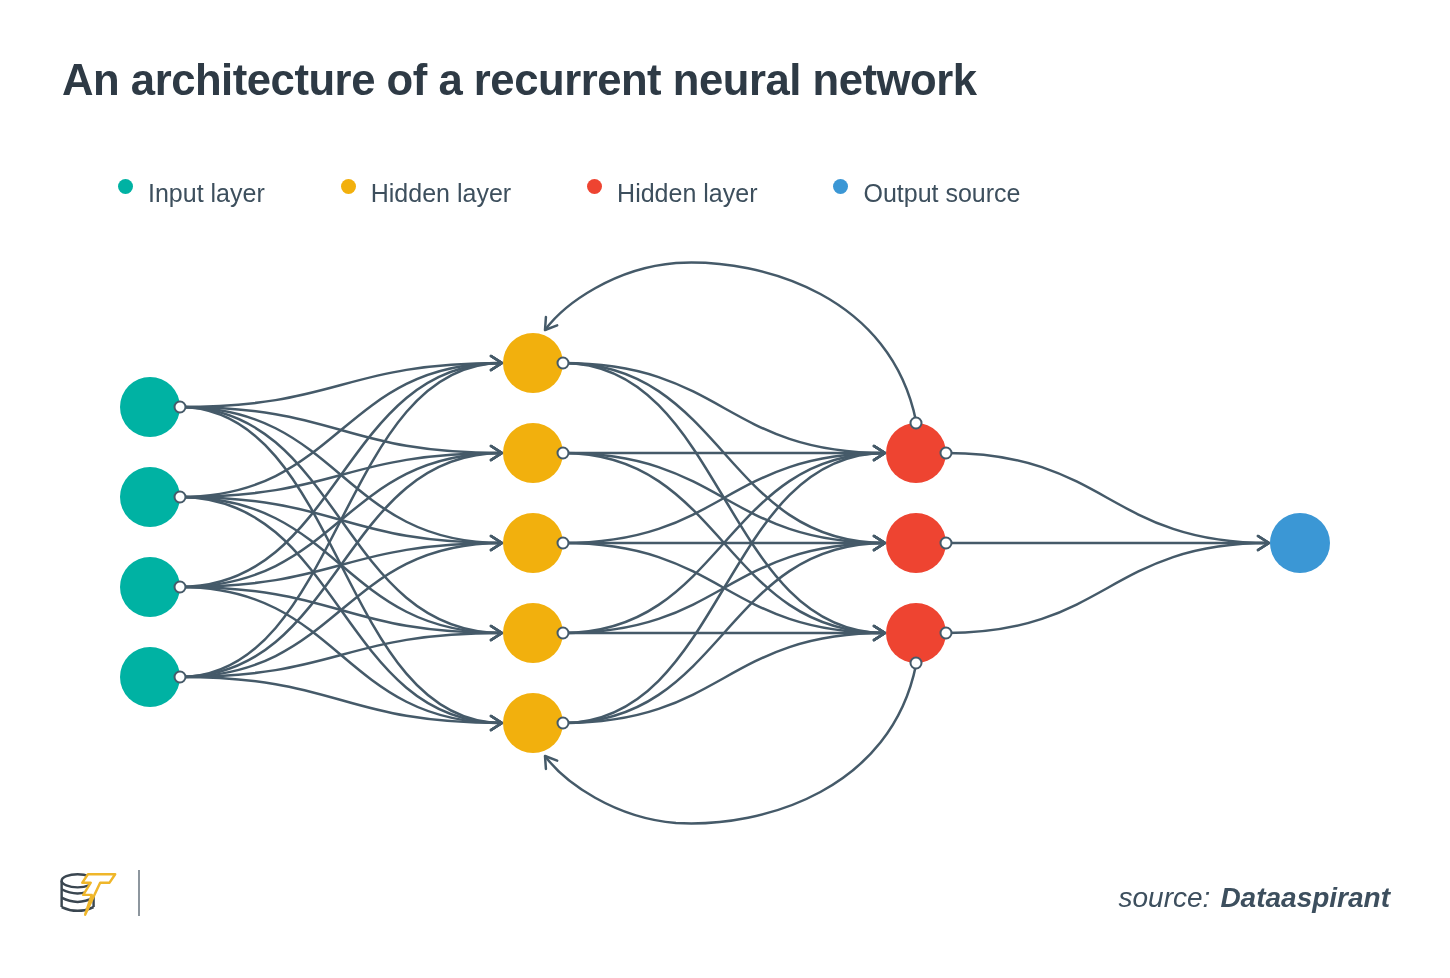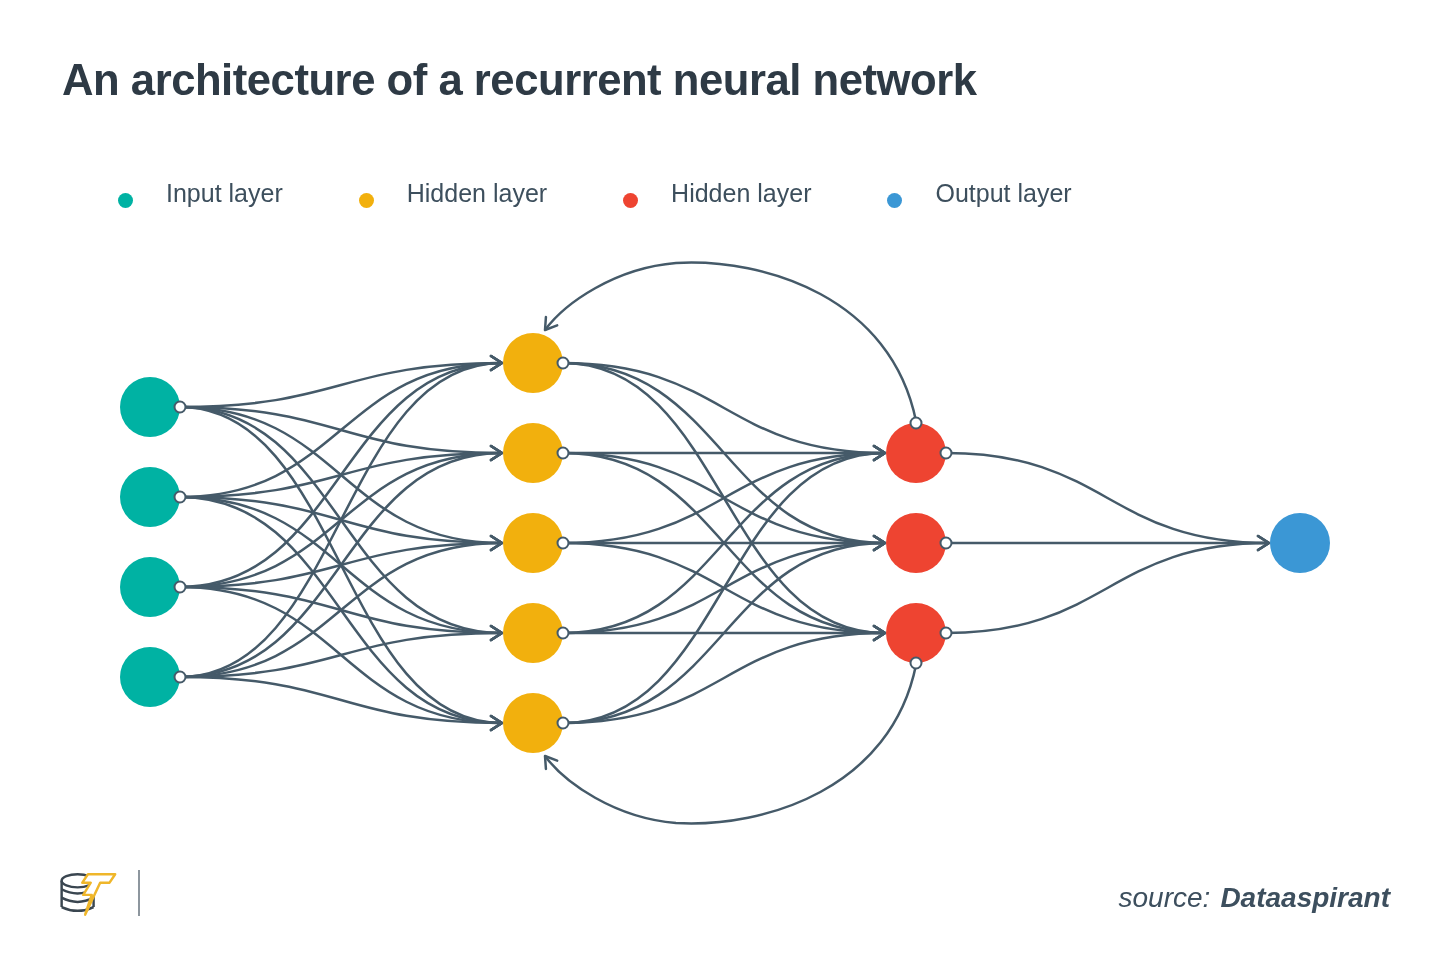--- a/index.html
+++ b/index.html
@@ -6,21 +6,21 @@
   body{
     width:1450px;height:978px;position:relative;background:#ffffff;
     font-family:"Liberation Sans", sans-serif;overflow:hidden;
   }
   .title{
     position:absolute;left:62px;top:54px;margin:0;
     font-size:45px;font-weight:700;color:#2e3a45;letter-spacing:-0.5px;
     transform:scaleX(.97);transform-origin:left center;white-space:nowrap;
   }
   .legend{position:absolute;left:118px;top:179px;display:flex;gap:76px;}
-  .legend-item{display:flex;align-items:flex-end;gap:33px;}
+  .legend-item{display:flex;align-items:flex-start;gap:15px;}
   .legend-dot{width:15px;height:15px;border-radius:50%;flex:0 0 auto;}
   .legend-label{font-size:25px;color:#3d4f5d;white-space:nowrap;}
   svg.net{position:absolute;left:0;top:0;}
   .footer-left{position:absolute;left:56px;top:864px;display:flex;align-items:center;gap:20px;}
   .footer-divider{width:2px;height:46px;background:#8d969e;}
   .footer-site{font-size:25px;color:#636e78;white-space:nowrap;}
   .footer-source{
     position:absolute;right:60px;top:882px;font-size:28px;font-style:italic;
     color:#3d4f5e;white-space:nowrap;text-align:center;
   }
@@ -39,21 +39,21 @@
     <div class="legend-item">
       <span class="legend-dot" style="background: rgb(242, 176, 13);"></span>
       <span class="legend-label">Hidden layer</span>
     </div>
     <div class="legend-item">
       <span class="legend-dot" style="background: rgb(238, 68, 49);"></span>
       <span class="legend-label">Hidden layer</span>
     </div>
     <div class="legend-item">
       <span class="legend-dot" style="background: rgb(59, 151, 213);"></span>
-      <span class="legend-label">Output layer</span>
+      <span class="legend-label">Output source</span>
     </div>
   </div>
 
 <svg class="net" width="1450" height="978" viewBox="0 0 1450 978">
     <defs>
       <marker id="arrow" viewBox="-14 -10 28 20" refX="0" refY="0" markerWidth="28" markerHeight="20" markerUnits="userSpaceOnUse" orient="auto" overflow="visible">
         <path d="M-11 -7 L0 0 L-11 7" fill="none" stroke="#455a69" stroke-width="2.5" stroke-linecap="round" stroke-linejoin="round"></path>
       </marker>
     </defs>
     <g>

